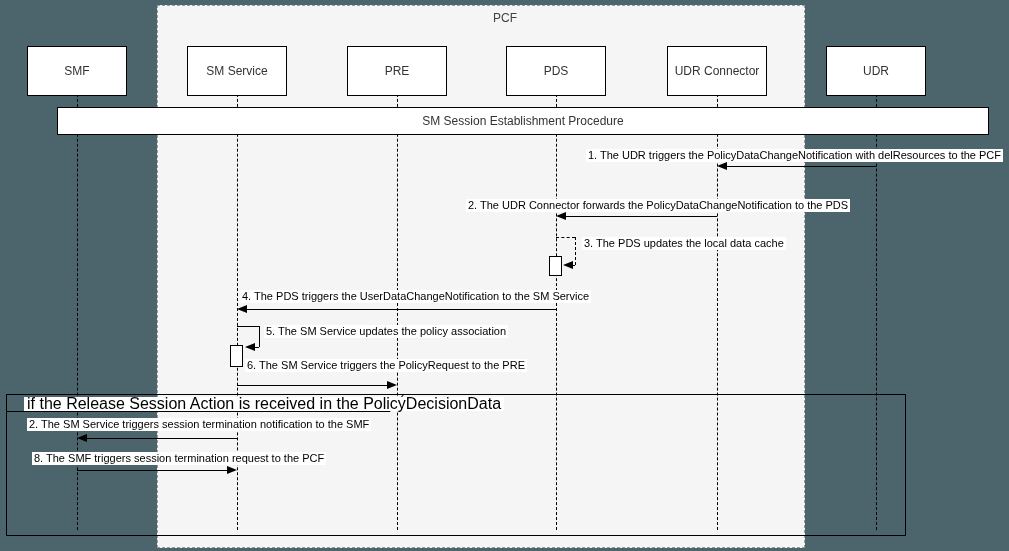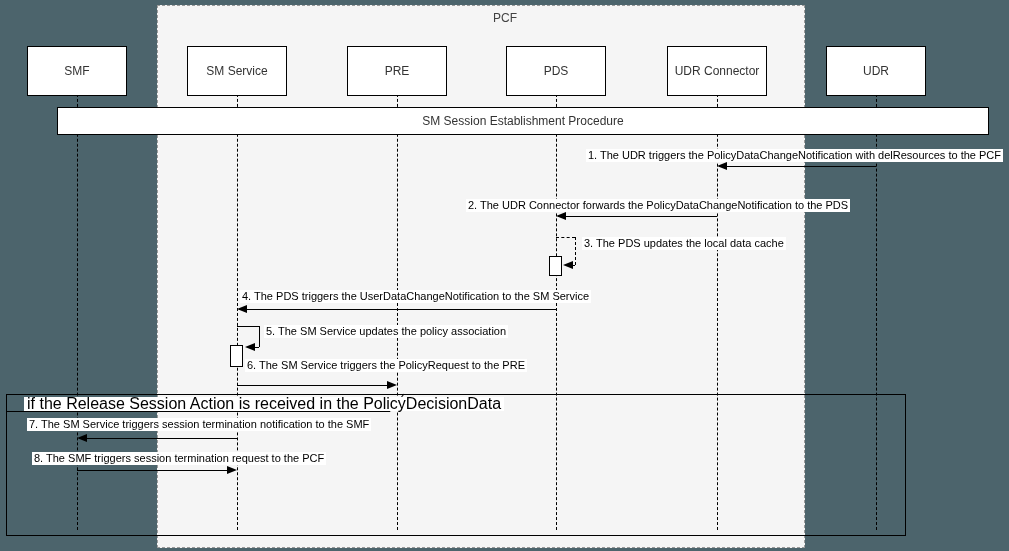--- a/index.html
+++ b/index.html
@@ -121,21 +121,21 @@
 
   <div class="abs mlabel" style="left:245px;top:359px;">6. The SM Service triggers the PolicyRequest to the PRE</div>
   <div class="abs h" style="left:237px;top:385px;width:152px;"></div>
   <div class="abs ah-r" style="left:387px;top:381px;"></div>
 
   <div class="abs alt-frame"></div>
   <div class="abs h alt-header-line"></div>
   <div class="abs h alt-header-diag"></div>
   <div class="abs alt-cond">if the Release Session Action is received in the PolicyDecisionData</div>
 
-  <div class="abs mlabel" style="left:27px;top:418px;">7. The SM Service triggers session termination notification to the SMF</div>
+  <div class="abs mlabel" style="left:27px;top:418px;">2. The SM Service triggers session termination notification to the SMF</div>
   <div class="abs h" style="left:79px;top:438px;width:158px;"></div>
   <div class="abs ah-l" style="left:77px;top:434px;"></div>
 
   <div class="abs mlabel" style="left:32px;top:452px;">8. The SMF triggers session termination request to the PCF</div>
   <div class="abs h" style="left:77px;top:470px;width:151px;"></div>
   <div class="abs ah-r" style="left:227px;top:466px;"></div>
 
 
 </div>
 

